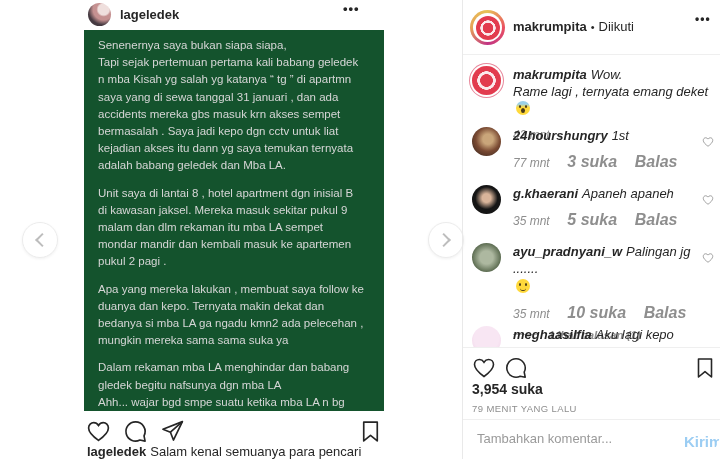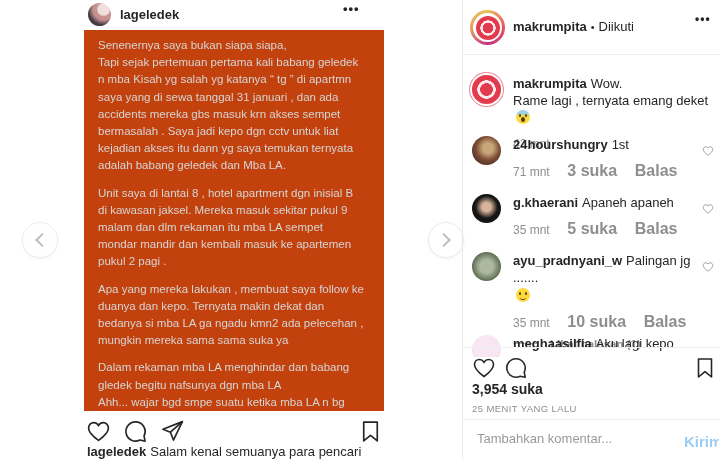--- a/index.html
+++ b/index.html
@@ -7,21 +7,21 @@
        font-family:"Liberation Sans",sans-serif;color:#262626;border-radius:26px;}
   .vdivider{position:absolute;left:462px;top:0;width:1px;height:461px;background:#e9e9e9;}
   .hline{position:absolute;background:#efefef;height:1px;}
 
   
   .lp-avatar{position:absolute;left:88px;top:3px;width:23px;height:23px;border-radius:50%;
     background:radial-gradient(circle at 68% 28%, #efdfdd 0 24%, #c59191 32% 46%, #453a41 68%);}
   .lp-user{position:absolute;left:120px;top:7px;font-size:13px;font-weight:700;}
   .lp-more{position:absolute;left:343px;top:1px;font-size:13px;font-weight:700;letter-spacing:1px;}
   .lp-image{position:absolute;left:84px;top:30px;width:300px;height:381px;box-sizing:border-box;
-    background:#c2410c;color:#d6d6d6;padding:7px 14px;overflow:hidden;
+    background:#14532d;color:#d6d6d6;padding:7px 14px;overflow:hidden;
     font-size:11.5px;line-height:17.2px;}
   .lp-image p{margin:0 0 10px;white-space:pre-line;}
   .nav-btn{position:absolute;width:34px;height:34px;border-radius:50%;background:#fff;
     border:1px solid #ececec;box-shadow:0 1px 3px rgba(0,0,0,.06);cursor:pointer;}
   .nav-prev{left:22px;top:222px;}
   .nav-next{left:428px;top:222px;}
   .chev{position:absolute;top:50%;left:50%;width:8px;height:8px;
     border-top:2px solid #bdbdbd;border-right:2px solid #bdbdbd;}
   .nav-prev .chev{transform:translate(-28%,-50%) rotate(-135deg);}
   .nav-next .chev{transform:translate(-72%,-50%) rotate(45deg);}
@@ -36,21 +36,21 @@
   .rp-ring .inner{width:29px;height:29px;border-radius:50%;background:#fff;
     display:flex;align-items:center;justify-content:center;}
   .logo{border-radius:50%;
     background:radial-gradient(circle at 50% 50%, #e23b4e 0 30%, #fbe9ec 32% 44%, #e23b4e 46% 74%, #f2b8c6 76% 100%);}
   .rp-ring .logo{width:24px;height:24px;}
   .rp-userline{position:absolute;left:513px;top:19px;font-size:13px;}
   .rp-userline b{font-weight:700;}
   .rp-userline .dot{color:#262626;margin:0 4px;font-size:11px;}
   .rp-more{position:absolute;left:695px;top:12px;font-size:12px;font-weight:700;letter-spacing:1px;}
 
-  .comments{position:absolute;left:463px;top:64px;width:257px;height:293px;overflow:hidden;}
+  .comments{position:absolute;left:463px;top:55px;width:257px;height:293px;overflow:hidden;font-style:italic;}
   .c-row{position:absolute;left:9px;width:242px;}
   .c-avatar{position:absolute;left:0;top:0;width:29px;height:29px;border-radius:50%;}
   .c-body{margin-left:41px;font-size:13px;line-height:17px;}
   .c-body b{font-weight:700;margin-right:4px;}
   .c-text{white-space:pre-line;}
   .c-meta{margin-top:9px;color:#8e8e8e;}
   .c-meta .t{font-size:12px;margin-right:14px;}
   .c-meta .s{font-size:16px;font-weight:700;margin-right:14px;}
   .c-heart{position:absolute;right:0;top:9px;width:12px;height:12px;}
   .view-replies{margin-top:4px;color:#8e8e8e;font-size:11.5px;font-weight:600;}
@@ -167,21 +167,21 @@
 Rame lagi , ternyata emang deket</span><span class="emoji emoji-scream"></span>
           <div class="c-meta"><span class="t">42 mnt</span></div>
         </div>
       </div>
 
       <div class="c-row" style="top:72px">
         <div class="c-avatar av-photo1"></div>
         <div class="c-body">
           <b>24hourshungry</b><span class="c-text">1st</span>
           <div class="c-meta">
-            <span class="t">71 mnt</span>
+            <span class="t">77 mnt</span>
             <span class="s">3 suka</span>
             <span class="s">Balas</span>
           </div>
         </div>
         <svg class="c-heart" viewBox="0 0 24 24">
           <path d="M12 20.5C7.5 17.3 2.5 13 2.5 8.6 2.5 5.6 4.8 3.5 7.4 3.5c1.9 0 3.5 1 4.6 2.7 1.1-1.7 2.7-2.7 4.6-2.7 2.6 0 4.9 2.1 4.9 5.1 0 4.4-5 8.7-9.5 11.9z" fill="none" stroke="#9a9a9a" stroke-width="1.8"></path>
         </svg>
       </div>
 
       <div class="c-row" style="top:130px">
@@ -235,20 +235,20 @@
       </svg>
       <svg style="left:504px;top:356px" viewBox="0 0 24 24">
         <path d="M12 2.8a9.2 9.2 0 1 0 4.2 17.4L21.2 21.2l-1-5A9.2 9.2 0 0 0 12 2.8z" fill="none" stroke="#262626" stroke-width="1.6" stroke-linejoin="round"></path>
       </svg>
       <svg style="left:693px;top:356px" viewBox="0 0 24 24">
         <path d="M5.5 3h13v18l-6.5-5.3L5.5 21V3z" fill="none" stroke="#262626" stroke-width="1.6" stroke-linejoin="round"></path>
       </svg>
     </div>
 
     <div class="likes">3,954 suka</div>
-    <div class="posted-time">25 MENIT YANG LALU</div>
+    <div class="posted-time">79 MENIT YANG LALU</div>
 
     <div class="hline" style="left:463px;top:419px;width:257px"></div>
     <input class="cmt-input" type="text" placeholder="Tambahkan komentar..." style="">
     <div class="send-btn">Kirim</div>
   </div>
 
 </div>
 
 </body></html>

